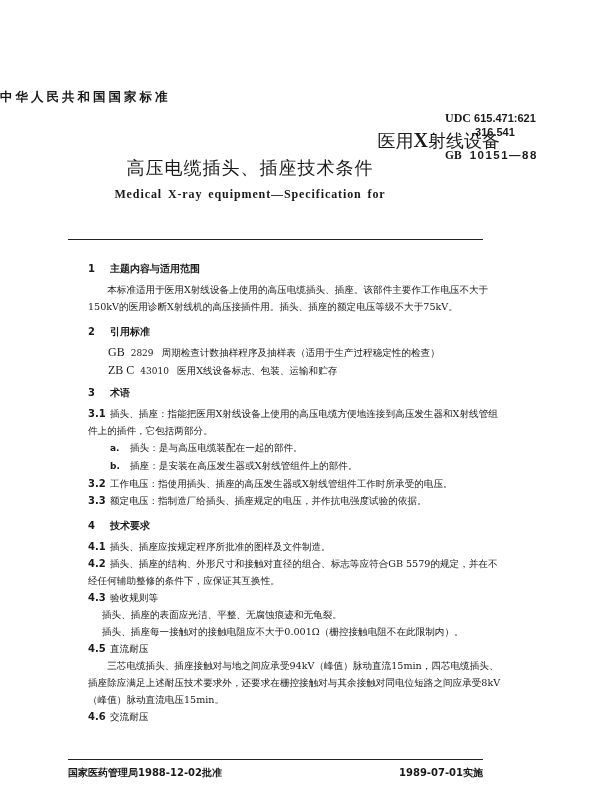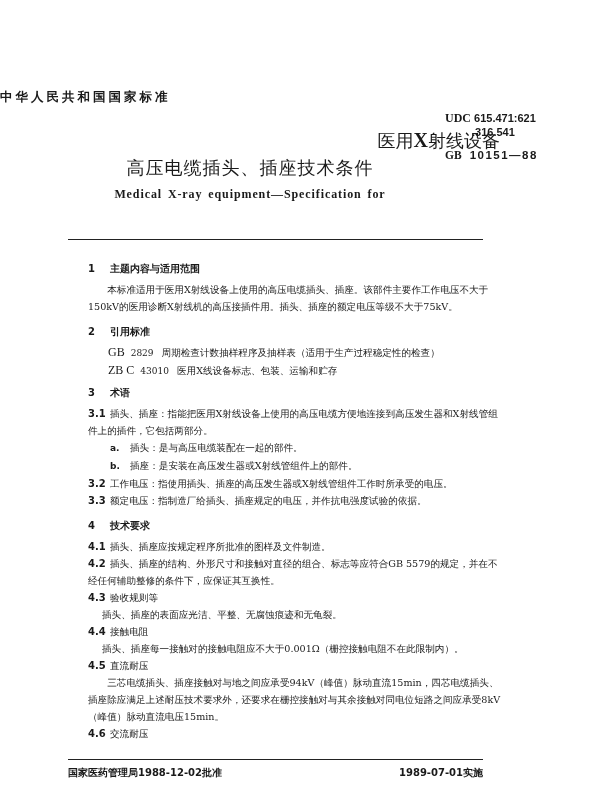--- a/index.html
+++ b/index.html
@@ -113,21 +113,20 @@
   <div class="clause"><span class="num">3.2</span><span>工作电压：指使用插头、插座的高压发生器或X射线管组件工作时所承受的电压。</span></div>
   <div class="clause"><span class="num">3.3</span><span>额定电压：指制造厂给插头、插座规定的电压，并作抗电强度试验的依据。</span></div>
   <div class="gap8"></div>
 
   <div class="h"><span class="num">4</span><span>技术要求</span></div>
   <div class="gap4"></div>
   <div class="clause"><span class="num">4.1</span><span>插头、插座应按规定程序所批准的图样及文件制造。</span></div>
   <div class="clause"><span class="num">4.2</span><span>插头、插座的结构、外形尺寸和接触对直径的组合、标志等应符合GB 5579的规定，并在不经任何辅助整修的条件下，应保证其互换性。</span></div>
   <div class="clause"><span class="num">4.3</span><span>验收规则等</span></div>
   <div class="indent">插头、插座的表面应光洁、平整、无腐蚀痕迹和无龟裂。</div>
-  <div class="clause"><span class="num">4.4</span><span>接触电阻</span></div>
   <div class="indent">插头、插座每一接触对的接触电阻应不大于0.001Ω（栅控接触电阻不在此限制内）。</div>
   <div class="clause"><span class="num">4.5</span><span>直流耐压</span></div>
   <div class="p">三芯电缆插头、插座接触对与地之间应承受94kV（峰值）脉动直流15min，四芯电缆插头、插座除应满足上述耐压技术要求外，还要求在栅控接触对与其余接触对同电位短路之间应承受8kV（峰值）脉动直流电压15min。</div>
   <div class="clause"><span class="num">4.6</span><span>交流耐压</span></div>
 </div>
 
 <div class="abs rule bot"></div>
 <div class="abs foot left">国家医药管理局1988-12-02批准</div>
 <div class="abs foot right">1989-07-01实施</div>
 

